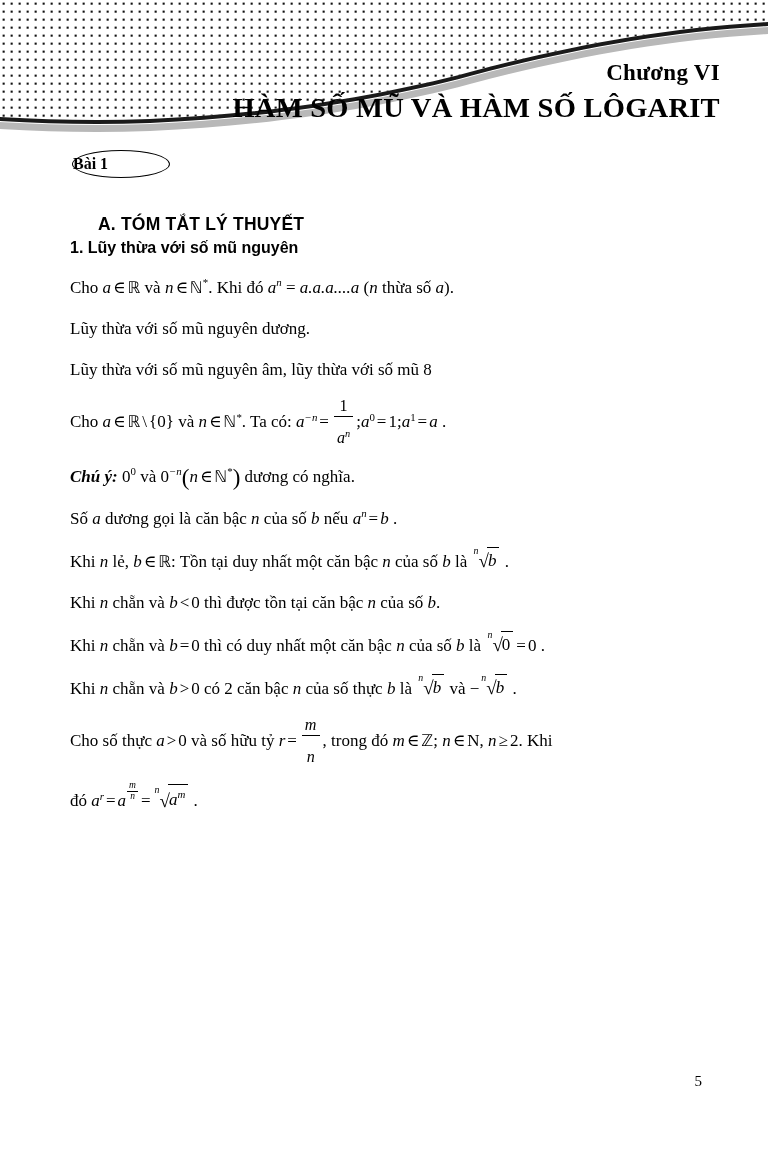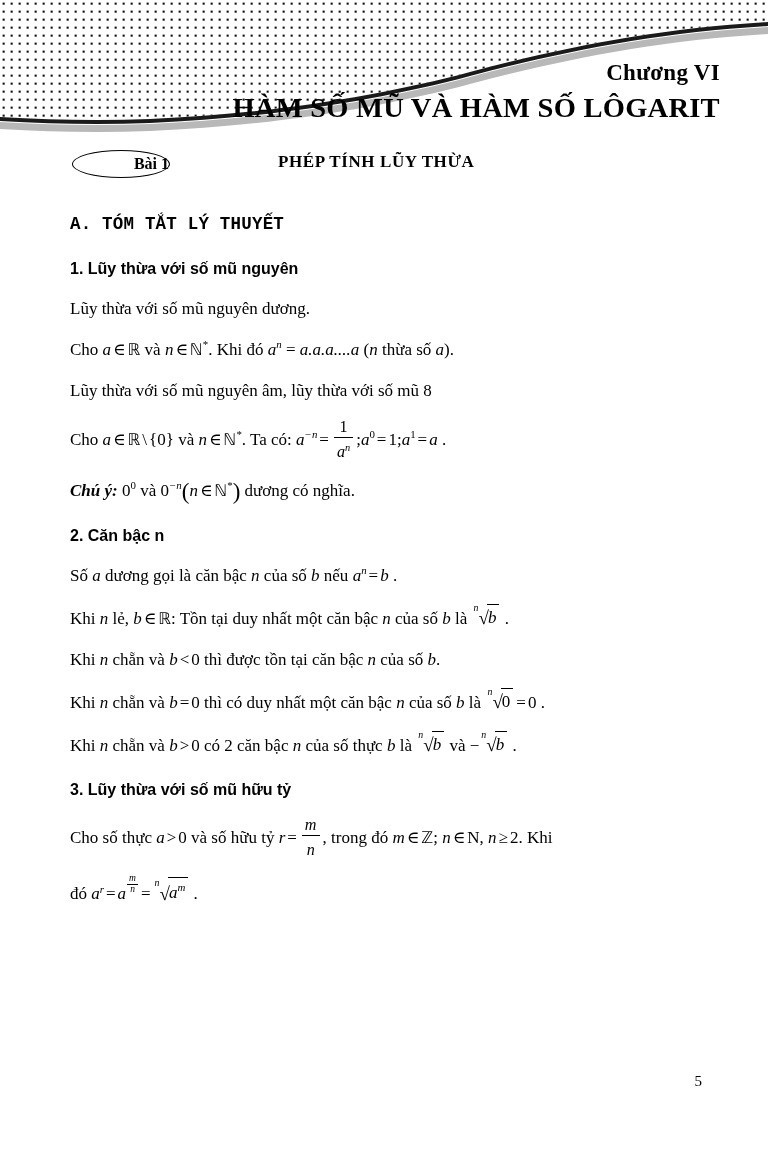--- a/index.html
+++ b/index.html
@@ -59,21 +59,21 @@
   }
   .lesson-badge {
     position: absolute;
     left: 72px;
     top: 0px;
     width: 98px;
     height: 28px;
     border: 1.6px solid #000;
     border-radius: 49px / 14px;
     box-sizing: border-box;
-    text-align: right;
+    text-align: left;
     line-height: 26px;
     font-size: 16px;
     font-weight: bold;
     font-family: "Liberation Serif", "DejaVu Serif", serif;
   }
   .lesson-title {
     position: absolute;
     left: 278px;
     top: 2px;
     font-size: 17px;
@@ -84,32 +84,32 @@
   }
 
   
   #content {
     position: absolute;
     left: 70px;
     top: 212px;
     width: 636px;
   }
   .h-serif {
-    font-family: Liberation Mono, monospace;
+    font-family: Liberation Sans, sans-serif;
     font-weight: bold;
     font-size: 17.5px;
     line-height: 25px;
     letter-spacing: 0.2px;
+    margin-left: 28px;
   }
   .h-sans {
     font-family: "Liberation Sans", "DejaVu Sans", sans-serif;
     font-weight: bold;
     font-size: 16px;
     line-height: 22px;
-    margin-top: 21px;
     margin-bottom: 4px;
   }
   .para {
     font-family: "Liberation Serif", "DejaVu Serif", serif;
     font-size: 17px;
     line-height: 24px;
     margin-top: 17px;
   }
   .para.tight { margin-top: 14px; }
   .para.block { line-height: 27px; }
@@ -127,21 +127,21 @@
     display: inline-block;
     vertical-align: middle;
     text-align: center;
     font-size: 0.95em;
     line-height: 1.05;
     margin: 0 3px;
     position: relative;
     top: -1px;
   }
   .frac .num { display: block; padding: 0 3px 1px 3px; }
-  .frac .den { display: block; padding: 6px 3px 0 3px; border-top: 1.1px solid #000; }
+  .frac .den { display: block; padding: 13px 3px 0 3px; border-top: 1.1px solid #000; }
 
   
   .frac-sup {
     display: inline-block;
     vertical-align: super;
     text-align: center;
     font-size: 0.56em;
     line-height: 1.02;
     margin: 0 1px;
   }
@@ -208,62 +208,60 @@
     <path d="M0,122 C50,125 100,126 150,124 C270,119 380,101 470,77 C560,53 660,33 768,27 L768,34 C660,40 560,60 470,84 C380,108 270,126 150,131 C100,133 50,132 0,129 Z" fill="#b8b8b8"></path>
 
     <path d="M0,117 C50,120 100,121 150,119 C270,114 380,96 470,72 C560,48 660,28 768,22 L768,26 C660,32 560,52 470,76 C380,100 270,118 150,123 C100,125 50,124 0,121 Z" fill="#1a1a1a"></path>
   </svg>
   <div class="chapter-label">Chương VI</div>
   <div class="chapter-title">HÀM SỐ MŨ VÀ HÀM SỐ LÔGARIT</div>
 </div>
 
 <div id="lesson-bar">
   <div class="lesson-badge">Bài 1</div>
-  <div class="lesson-title">PHÉP TÍNH LŨY THỪA</div>
 </div>
 
 <div id="content">
 
   <div class="h-serif">A. TÓM TẮT LÝ THUYẾT</div>
 
   <div class="h-sans">1. Lũy thừa với số mũ nguyên</div>
-
-  <div class="para">Lũy thừa với số mũ nguyên dương.</div>
 
   <div class="para">
     <span>Cho</span>
     <span class="mi">a</span><span class="op">∈</span><span class="bb">ℝ</span>
     <span>và</span>
     <span class="mi">n</span><span class="op">∈</span><span class="bb">ℕ</span><sup class="exn">*</sup><span>. Khi đó</span>
     <span class="mi">a</span><sup class="ex">n</sup>
     <span>=</span>
     <span class="mi">a.a.a....a</span>
     (<span class="mi">n</span> <span>thừa số</span> <span class="mi">a</span>).
   </div>
 
+  <div class="para">Lũy thừa với số mũ nguyên dương.</div>
+
   <div class="para">Lũy thừa với số mũ nguyên âm, lũy thừa với số mũ 8</div>
 
   <div class="para block">
     <span>Cho</span>
     <span class="mi">a</span><span class="op">∈</span><span class="bb">ℝ</span><span class="op">\</span><span>{0}</span>
     <span>và</span>
     <span class="mi">n</span><span class="op">∈</span><span class="bb">ℕ</span><sup class="exn">*</sup><span>. Ta có:</span>
     <span class="mi">a</span><sup class="ex"><span>−</span><span>n</span></sup><span class="op">=</span><span class="frac"><span class="num">1</span><span class="den"><span class="mi">a</span><sup class="ex">n</sup></span></span><span>;</span><span class="mi">a</span><sup class="exn">0</sup><span class="op">=</span><span>1</span><span>;</span><span class="mi">a</span><sup class="exn">1</sup><span class="op">=</span><span class="mi">a</span> <span>.</span>
   </div>
 
 
   <div class="para">
     <span class="mbold-it">Chú ý:</span>
     <span><span>0</span><sup class="exn">0</sup></span>
     <span>và</span>
     <span><span>0</span><sup class="ex"><span>−</span><span>n</span></sup></span><span><span style="font-size:1.35em;vertical-align:-0.13em;">(</span><span class="mi">n</span><span class="op">∈</span><span class="bb">ℕ</span><sup class="exn">*</sup><span style="font-size:1.35em;vertical-align:-0.13em;">)</span></span>
     <span>dương có nghĩa.</span>
   </div>
 
-  <div class="h-sans">2. Căn bậc n</div>
 
 
   <div class="para">
     <span>Số</span>
     <span class="mi">a</span>
     <span>dương gọi là căn bậc</span>
     <span class="mi">n</span>
     <span>của số</span>
     <span class="mi">b</span>
     <span>nếu</span>
@@ -314,21 +312,20 @@
     <span>có 2 căn bậc</span>
     <span class="mi">n</span>
     <span>của số thực</span>
     <span class="mi">b</span>
     <span>là</span>
     <span class="radical"><span class="idx">n</span><span class="sign">√</span><span class="rad-body"><span class="mi">b</span></span></span>
     <span>và</span>
     <span>−</span><span class="radical"><span class="idx">n</span><span class="sign">√</span><span class="rad-body"><span class="mi">b</span></span></span> <span>.</span>
   </div>
 
-  <div class="h-sans">3. Lũy thừa với số mũ hữu tỷ</div>
 
   <div class="para block">
     <span>Cho số thực</span>
     <span class="mi">a</span><span class="op">&gt;</span><span>0</span>
     <span>và số hữu tỷ</span>
     <span class="mi">r</span><span class="op">=</span><span class="frac"><span class="num mi">m</span><span class="den mi">n</span></span><span>, trong đó</span>
     <span class="mi">m</span><span class="op">∈</span><span class="bb">ℤ</span><span>;</span>
     <span class="mi">n</span><span class="op">∈</span><span>N</span>,
     <span class="mi">n</span><span class="op">≥</span><span>2</span><span>. Khi</span>
   </div>

